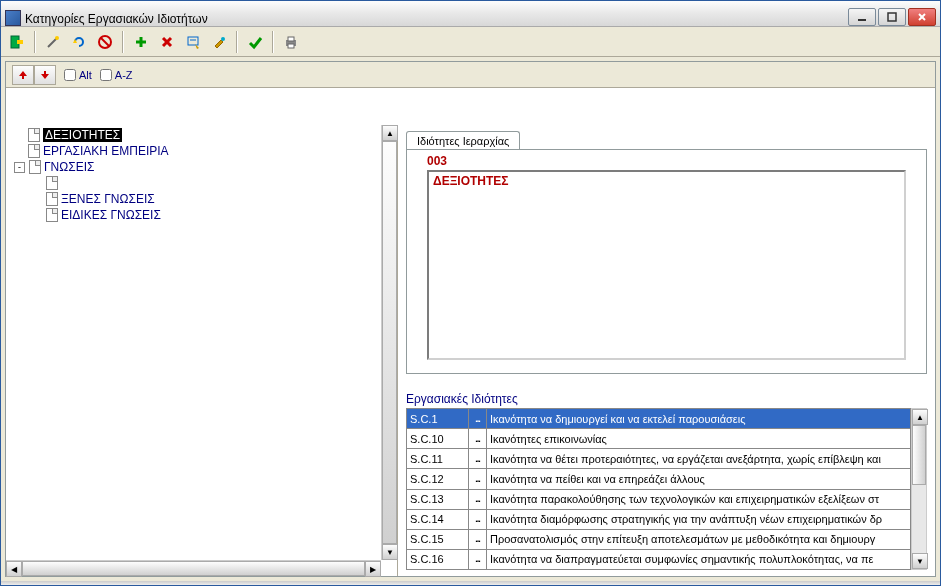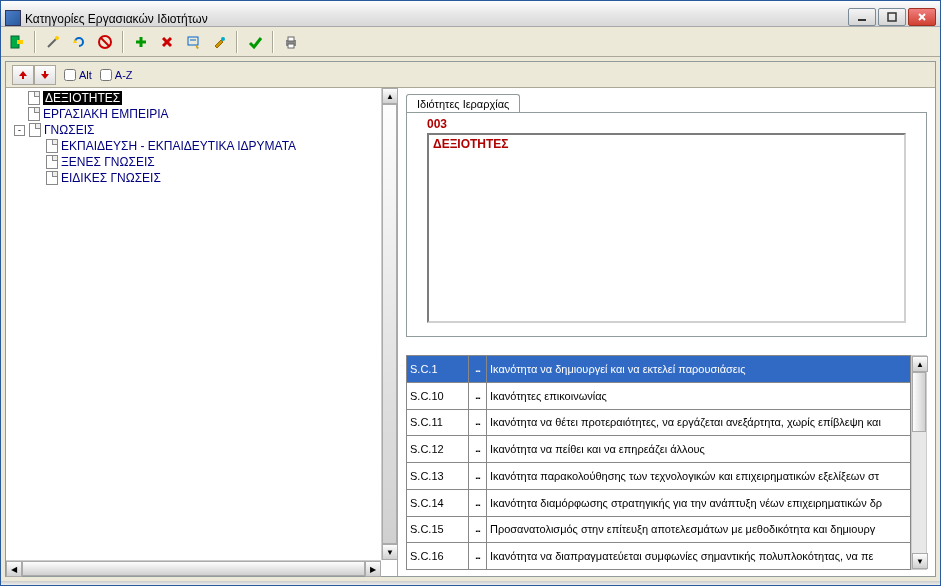--- a/index.html
+++ b/index.html
@@ -11,21 +11,21 @@
   .title-icon { width: 16px; height: 16px; background: linear-gradient(135deg,#4a7ec8,#2a5a9e); border:1px solid #335; margin-right: 4px; }
   .title-text { flex: 1; color: #000; font-size: 12px; }
   .win-controls { display: flex; gap: 2px; }
   .win-btn { width: 28px; height: 18px; border: 1px solid #7a8a99; background: linear-gradient(#f5f5f5,#d5d5d5); border-radius: 2px; display:flex; align-items:center; justify-content:center; cursor:pointer; font-family: sans-serif; font-size:10px; }
   .win-btn.close { background: linear-gradient(#f08080,#d04030); border-color:#a03020; color:#fff; font-weight:bold; }
   
   .toolbar { height: 30px; background: #ece9d8; border-bottom: 1px solid #aca899; display:flex; align-items:center; padding: 2px 4px; gap: 2px; }
   .tb-btn { width: 24px; height: 24px; border: 1px solid #ece9d8; background: #ece9d8; display:flex; align-items:center; justify-content:center; cursor:pointer; }
   .tb-sep { width: 2px; height: 22px; border-left:1px solid #aca899; border-right:1px solid #fff; margin: 0 3px; }
   
-  .workarea { flex:1; background:#fff; margin: 4px; border: 1px solid #919b9c; display:flex; flex-direction:column; min-height:0; }
+  .workarea { flex:1; background:#fff; margin: 4px; border: 1px solid #919b9c; display:flex; flex-direction:column; min-height:0;gap:37px; }
   .sub-toolbar { height: 26px; border-bottom: 1px solid #aca899; display:flex; align-items:center; padding: 2px 6px; gap: 8px; background:#ece9d8; }
   .sub-btn { width:22px; height:20px; border:1px solid #aca899; background:linear-gradient(#fdfdfd,#e0e0e0); display:flex; align-items:center; justify-content:center; cursor:pointer; font-weight:bold; font-size:10px; }
   .sub-btn.red { color:#b00000; }
   .chk { display:flex; align-items:center; gap:3px; color:#000080; font-size:11px; }
   .chk input { width:12px; height:12px; }
   
   .split { flex:1; display:flex; min-height:0; }
   .left-pane { width: 392px; border-right: 1px solid #aca899; display:flex; flex-direction:column; min-height:0; position:relative; }
   .tree-wrap { flex:1; overflow:auto; padding: 2px 4px; margin-right:16px; margin-bottom:16px; }
   .tree-row { display:flex; align-items:center; height:16px; white-space:nowrap; }
@@ -202,21 +202,20 @@
           </div>
 
           <div class="tree-row" style="padding-left:4px;">
             <span class="exp-box">-</span>
             <span class="file-icon"></span>
             <span class="tree-label">ΓΝΩΣΕΙΣ</span>
           </div>
 
           <div class="tree-row indent1">
             <span class="file-icon"></span>
-            <span class="tree-label">ΕΚΠΑΙΔΕΥΣΗ - ΕΚΠΑΙΔΕΥΤΙΚΑ ΙΔΡΥΜΑΤΑ</span>
           </div>
 
           <div class="tree-row indent1">
             <span class="file-icon"></span>
             <span class="tree-label">ΞΕΝΕΣ ΓΝΩΣΕΙΣ</span>
           </div>
 
           <div class="tree-row indent1">
             <span class="file-icon"></span>
             <span class="tree-label">ΕΙΔΙΚΕΣ ΓΝΩΣΕΙΣ</span>
@@ -244,20 +243,21 @@
           <div class="tab">Ιδιότητες Ιεραρχίας</div>
         </div>
         <div class="detail-box">
           <div class="detail-code">003</div>
           <div class="detail-name-box">
             <div class="detail-name">ΔΕΞΙΟΤΗΤΕΣ</div>
           </div>
         </div>
 
         <div class="table-section">
+          <div class="table-title">Εργασιακές Ιδιότητες</div>
           <div class="table-wrap">
             <table class="data-table">
               <colgroup>
                   <col class="code-cell">
                   <col style="width:18px">
                   <col>
                 </colgroup>
               <tbody id="tbl-body">
                   <tr class="sel">
                     <td class="code-cell">S.C.1</td>

